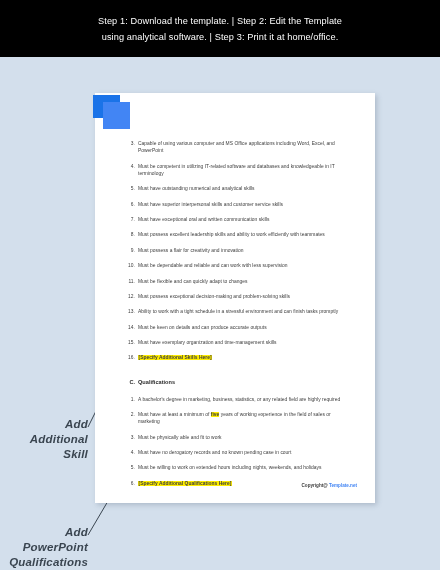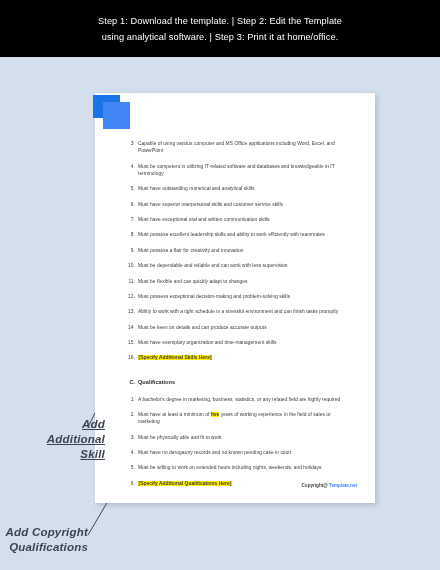--- a/index.html
+++ b/index.html
@@ -146,21 +146,21 @@
   .annot {
     position: absolute;
     font-style: italic;
     font-weight: bold;
     font-size: 11.5px;
     line-height: 15px;
     color: #3a4550;
     text-align: right;
     letter-spacing: 0.2px;
   }
-  .annot-skill { left: 23px; top: 360px; width: 82px; text-decoration: underline; }
+  .annot-skill { left: 6px; top: 360px; width: 82px; }
   .annot-qual  { left: 2px; top: 468px; width: 86px; }
 
   svg.leader {
     position: absolute;
     left: 0; top: 0;
     width: 440px;
     height: 513px;
     pointer-events: none;
     overflow: visible;
   }
@@ -277,15 +277,15 @@
 
     <div class="copyright">
       <span>Copyright@ </span><span class="brand">Template.net</span>
     </div>
   </div>
 
   <div class="logo-back"></div>
   <div class="logo-front"></div>
 
   <div class="annot annot-skill">Add Additional Skill</div>
-  <div class="annot annot-qual">Add Copyright Qualifications</div>
+  <div class="annot annot-qual">Add PowerPoint Qualifications</div>
 
 </div>
 
 </body></html>

